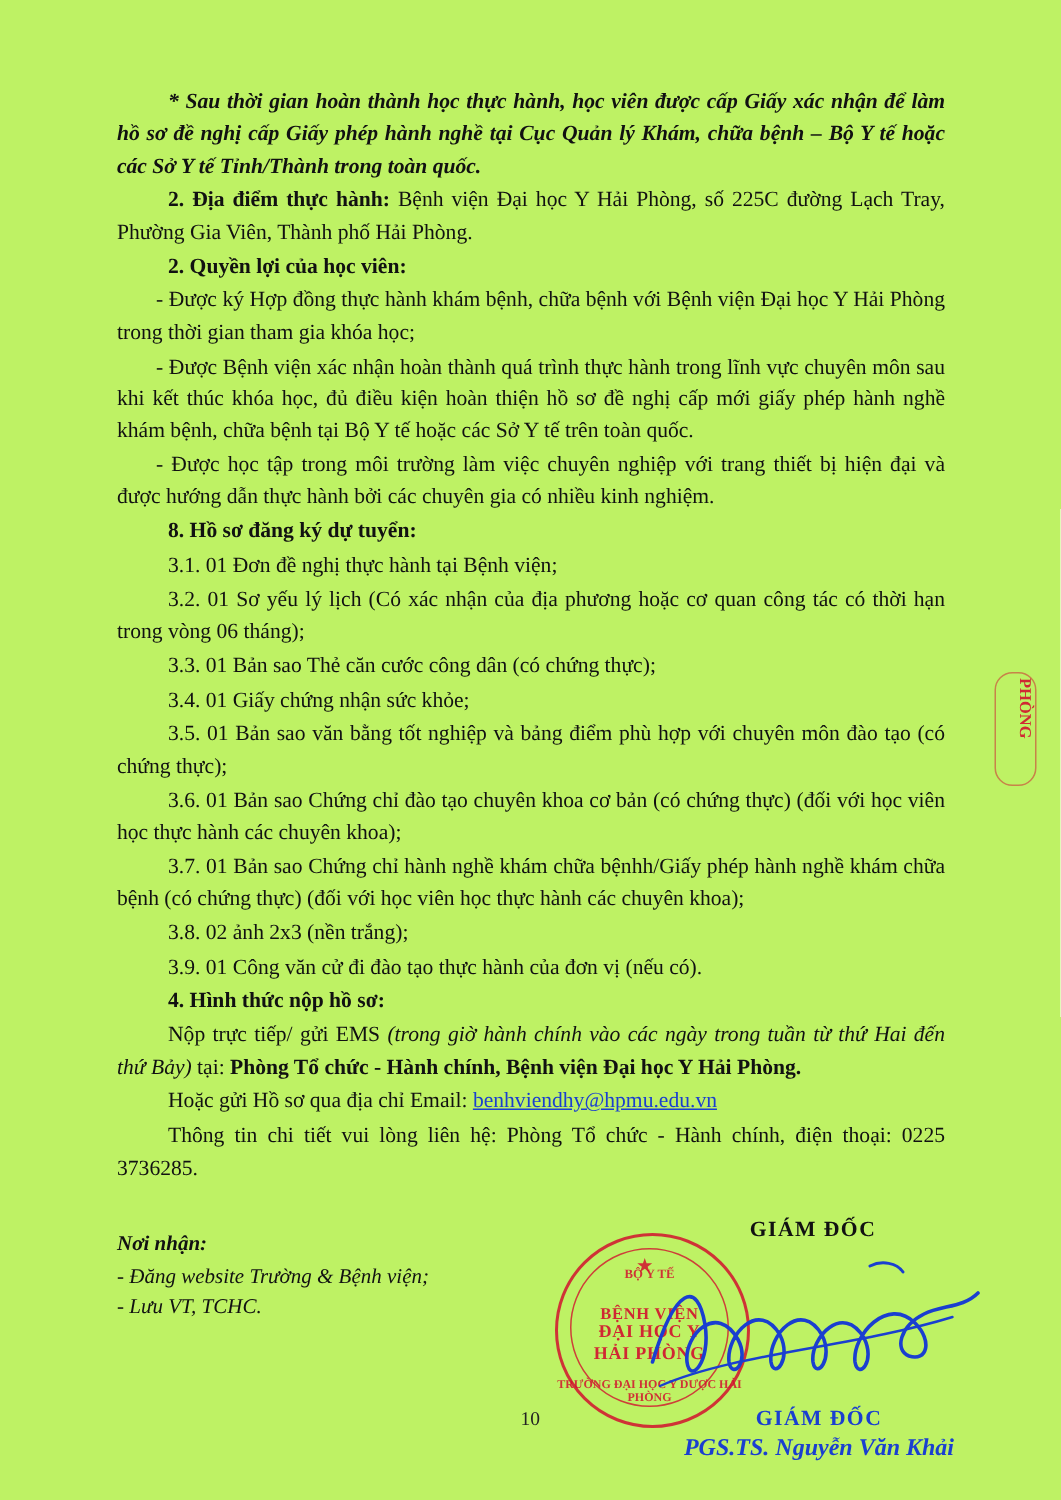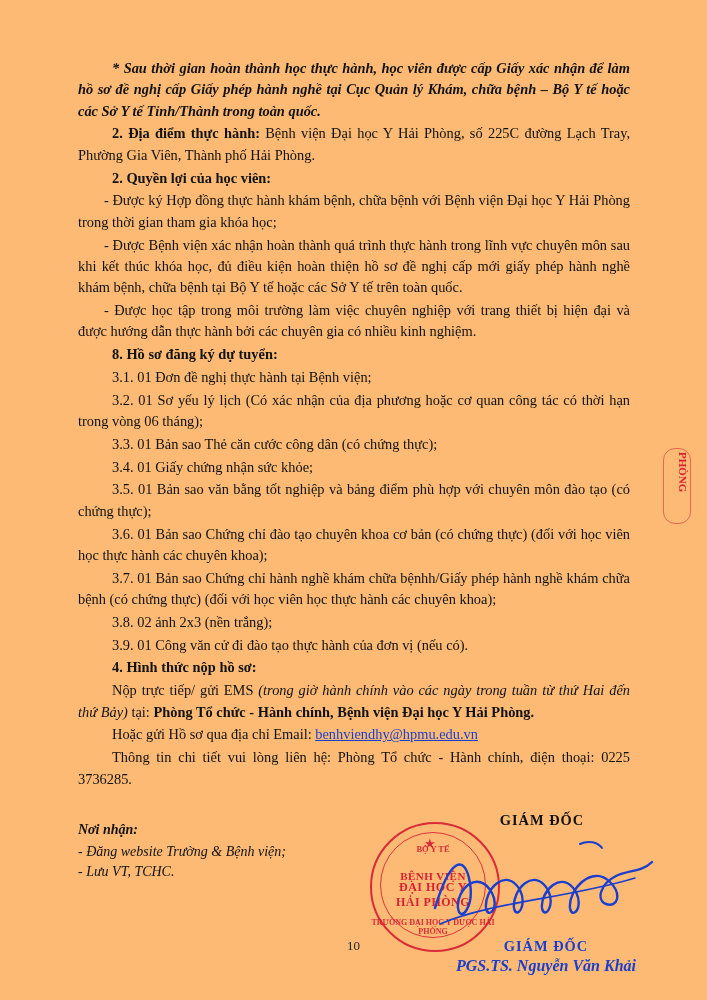--- a/index.html
+++ b/index.html
@@ -13,21 +13,21 @@
     position: relative;
     overflow: hidden;
     font-family: "Liberation Serif", serif;
     color: #111111;
   }
   .page {
     position: absolute;
     left: 0; top: 0;
     width: 707px;
     height: 1000px;
-    background: #fdba74;
+    background: #bef264;
   }
   .content {
     position: absolute;
     left: 78px;
     top: 58px;
     width: 552px;
     font-size: 14.4px;
     line-height: 1.48;
     text-align: justify;
   }

